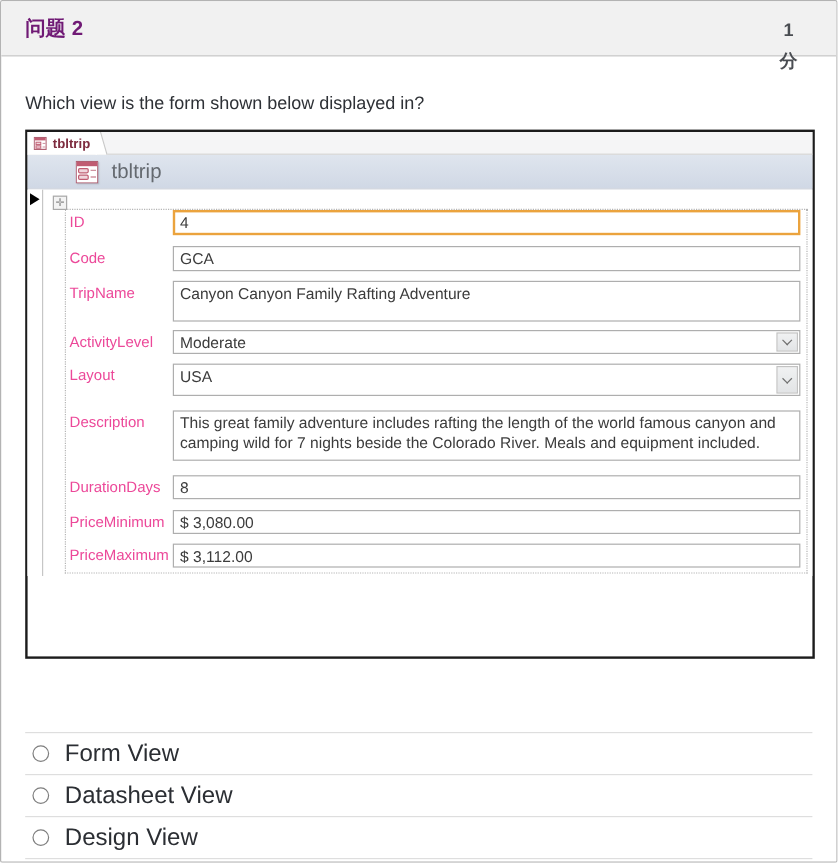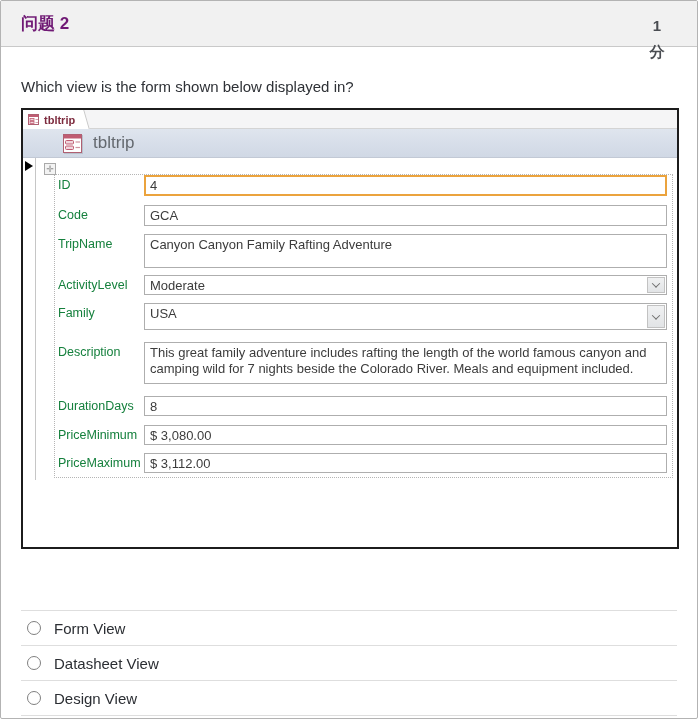--- a/index.html
+++ b/index.html
@@ -76,21 +76,21 @@
     border:1px dotted #b5b5b5; pointer-events:none;
   }
   .move-handle {
     position:absolute; left:8px; top:5px; width:12px; height:12px;
     border:1px solid #a9a9a9; background:#f3f3f3;
     display:flex; align-items:center; justify-content:center;
     font-size:9px; color:#8b8b8b; line-height:1; z-index:2;
   }
   .field-row { display:flex; position:relative; z-index:1; }
   .f-label {
-    width:86px; font-size:12.5px; color:#15803d; padding-top:3px;
+    width:86px; font-size:12.5px; color:#ec4899; padding-top:3px;
     flex:0 0 86px;
   }
   .f-box {
     width:523px; border:1px solid #aeaeae; background:#fff;
     font-size:13px; color:#3c3c3c; padding:2px 5px 0;
     position:relative; line-height:16px; overflow:hidden;
   }
   .f-box.focused { border:2px solid #eba33d; padding:1px 4px 0; }
   .combo-btn {
     position:absolute; top:1px; right:1px; bottom:1px; width:18px;
@@ -107,21 +107,21 @@
   .options { margin:61px 20px 0; }
   .option {
     border-top:1px solid #dedede; height:35px;
     display:flex; align-items:center; gap:13px; padding-left:6px;
     cursor:pointer;
   }
   .radio {
     width:14px; height:14px; border:1px solid #7f7f7f; border-radius:50%;
     background:#fff; flex:0 0 14px;
   }
-  .option-label { font-size:15px; color:#2b2e33; }
+  .option-label { font-size:20px; color:#2b2e33; }
 </style>
 </head>
 <body>
 
 <div class="card">
 
   <div class="q-header">
     <span class="q-title">问题 2</span>
   </div>
   <div class="q-points">1 分</div>
@@ -193,21 +193,21 @@
   <div class="field-row" style="margin-bottom: 8px;">
     <span class="f-label">ActivityLevel</span>
     <div class="f-box" style="height: 20px;">
       <span class="f-value">Moderate</span>
     <span class="combo-btn">
                   <span class="chev"></span>
                 </span></div>
   </div>
 
   <div class="field-row" style="margin-bottom: 12px;">
-    <span class="f-label">Family</span>
+    <span class="f-label">Layout</span>
     <div class="f-box combo-tall" style="height: 27px;">
       <span class="f-value">USA</span>
     <span class="combo-btn">
                   <span class="chev"></span>
                 </span></div>
   </div>
 
   <div class="field-row" style="margin-bottom: 12px;">
     <span class="f-label">Description</span>
     <div class="f-box" style="height: 42px;">

